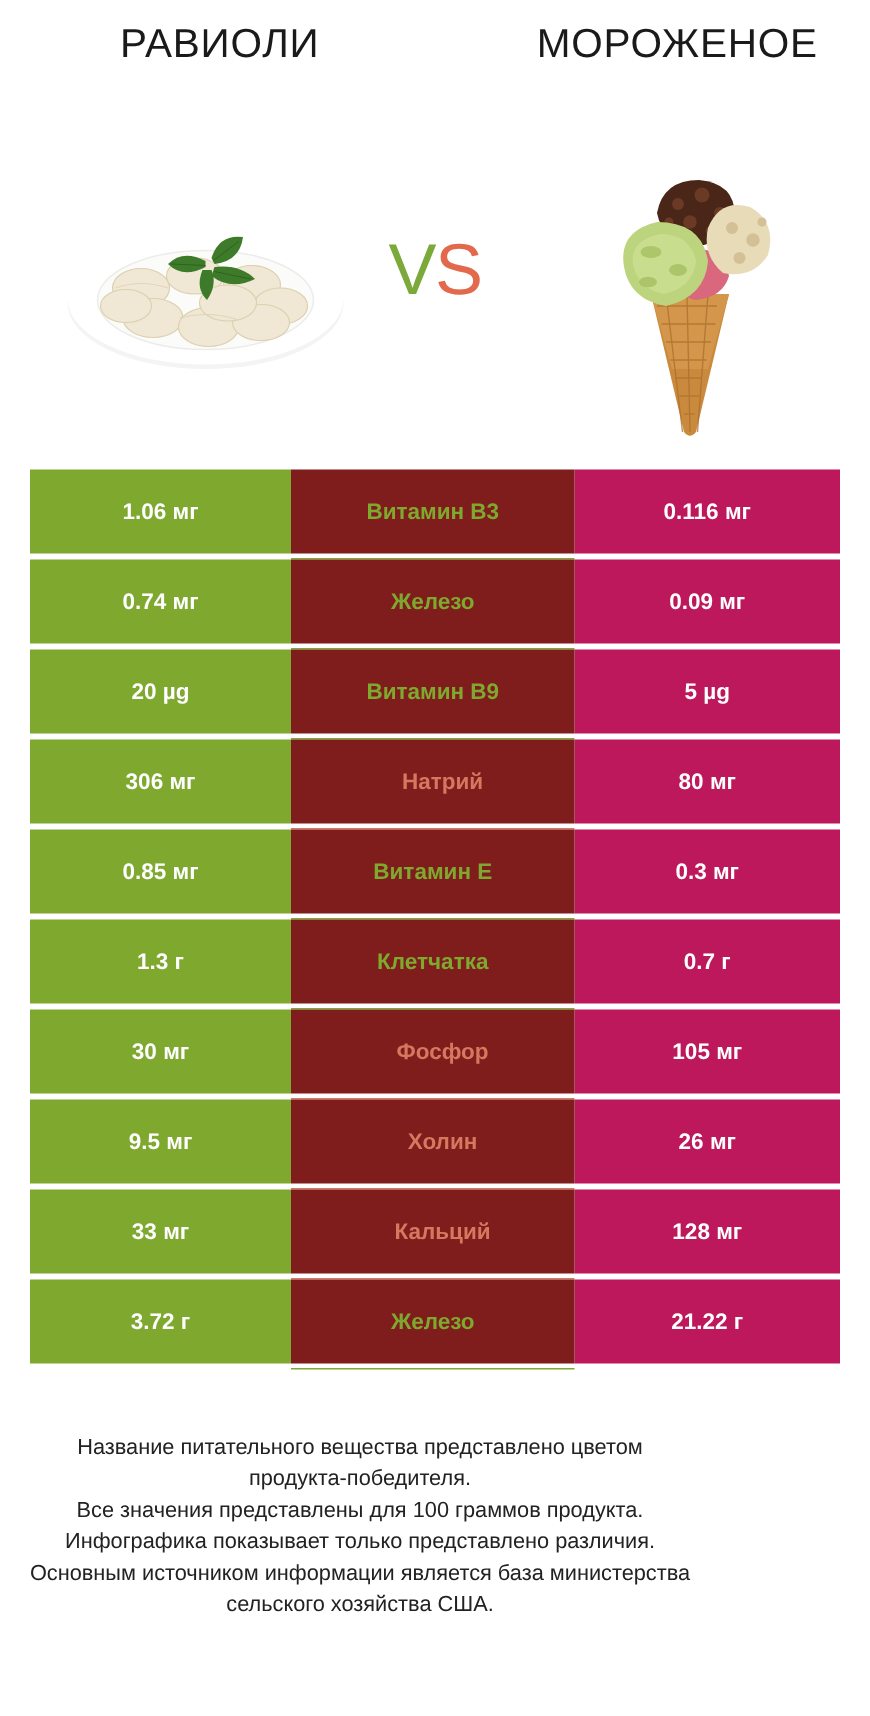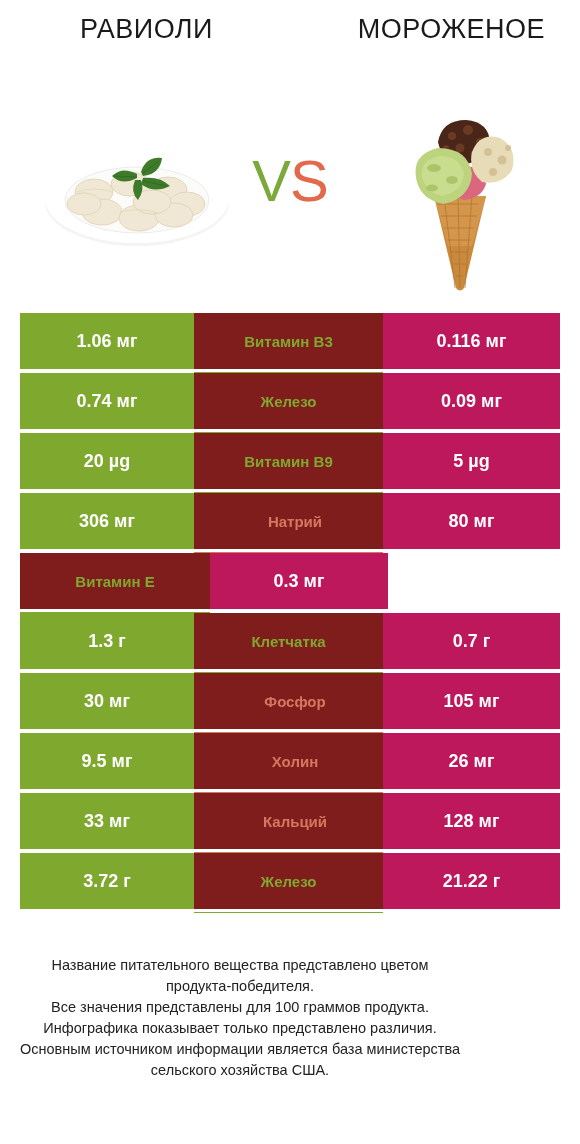--- a/index.html
+++ b/index.html
@@ -45,21 +45,21 @@
   }
   .title.left  { padding-right: 30px; }
   .title.right { padding-left: 18px; }
 
   .vs {
     position: absolute;
     top: 146px;
     left: 0;
     width: 580px;
     text-align: center;
-    font-size: 58px;
+    font-size: 48px;
     font-weight: 400;
     letter-spacing: -1px;
     line-height: 70px;
     font-family: "Liberation Sans", sans-serif;
   }
   .vs .v { color: #7BA93A; }
   .vs .s { color: #E2694B; }
 
   
   .food-left {
@@ -83,21 +83,21 @@
   .row {
     display: flex;
     height: 56px;
     margin-bottom: 4px;
     position: relative;
   }
   .cell {
     display: flex;
     align-items: center;
     justify-content: center;
-    font-size: 18px;
+    font-size: 15px;
     box-sizing: border-box;
   }
   .cell.left {
     width: 175px;
     background: #7FA82F;
     color: #ffffff;
     font-weight: 600;
   }
   .cell.mid {
     width: 190px;
@@ -248,20 +248,21 @@
         <div class="cell left">20 µg</div>
         <div class="cell mid green">Витамин B9</div>
         <div class="cell right">5 µg</div>
       </div>
       <div class="row">
         <div class="cell left">306 мг</div>
         <div class="cell mid orange">Натрий</div>
         <div class="cell right">80 мг</div>
       </div>
       <div class="row">
+        <div class="cell left">0.85 мг</div>
         <div class="cell mid green">Витамин E</div>
         <div class="cell right">0.3 мг</div>
       </div>
       <div class="row">
         <div class="cell left">1.3 г</div>
         <div class="cell mid green">Клетчатка</div>
         <div class="cell right">0.7 г</div>
       </div>
       <div class="row">
         <div class="cell left">30 мг</div>

